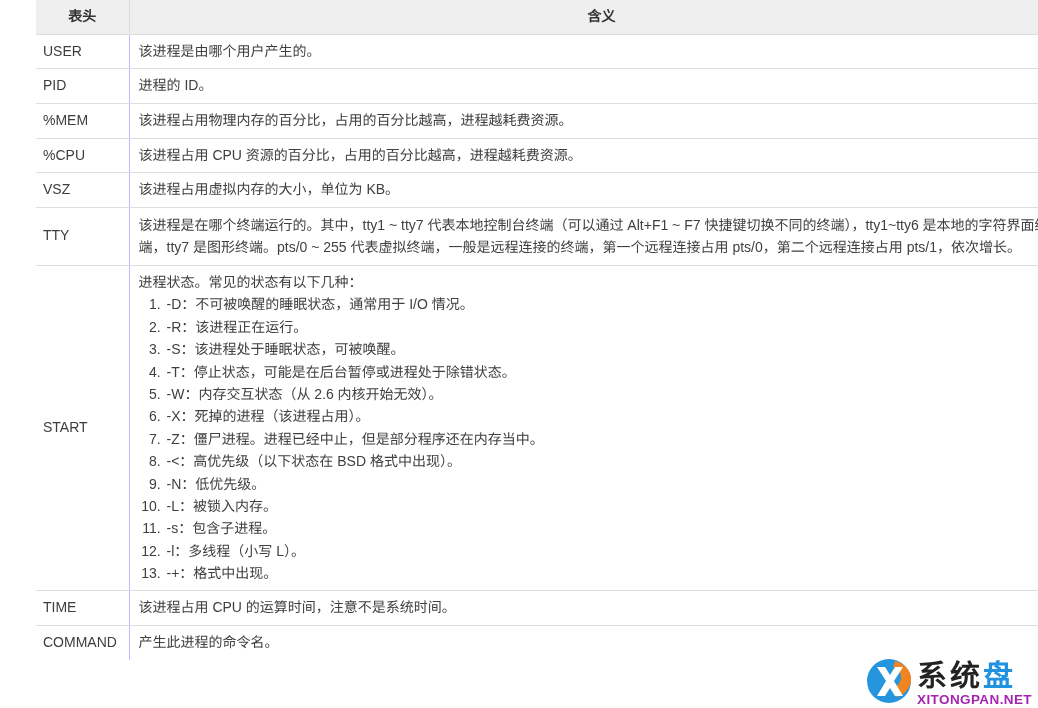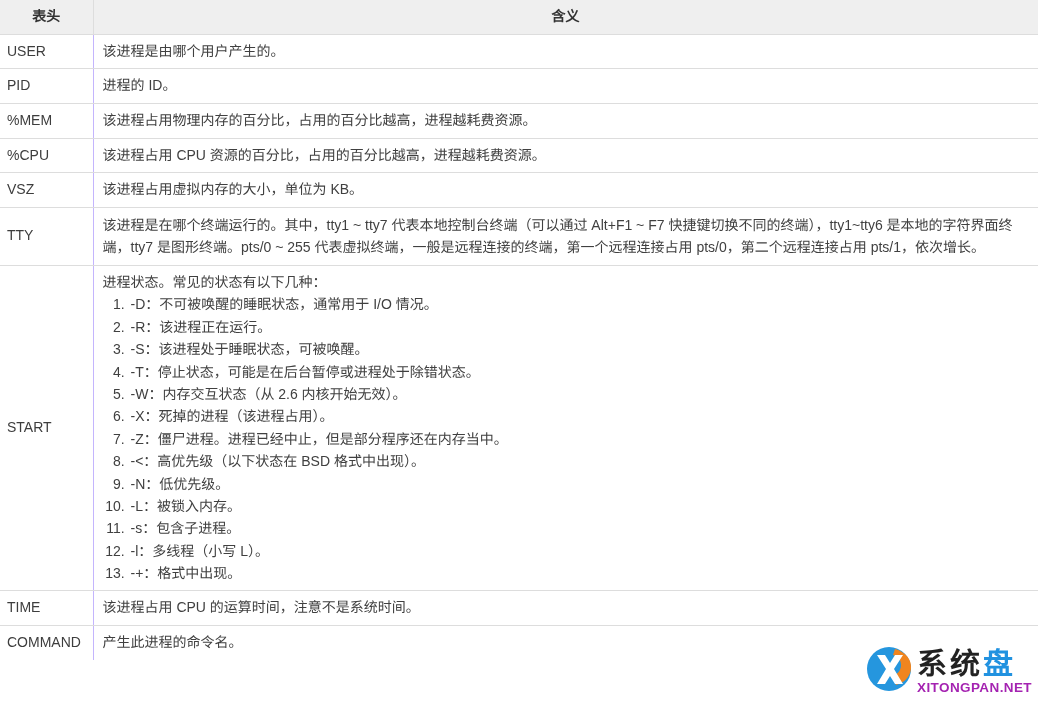--- a/index.html
+++ b/index.html
@@ -15,20 +15,21 @@
     font-family: "Liberation Sans", "DejaVu Sans", sans-serif;
     color: #3a3a3a;
     -webkit-font-smoothing: antialiased;
   }
 
   #page {
     position: relative;
     width: 1038px;
     height: 708px;
     box-sizing: border-box;
+    padding-left: 36px;
   }
 
   table.meaning-table {
     width: 1038px;
     border-collapse: collapse;
     table-layout: fixed;
     font-size: 14px;
     line-height: 1.55;
   }
 
@@ -101,21 +102,21 @@
     line-height: 1.6;
   }
 
   tr.row-tty td.cell-desc { line-height: 1.6; margin-top: 24px; }
   tr.row-tty td.cell-head { vertical-align: middle; }
 
   
   #watermark {
     position: absolute;
     right: 6px;
-    bottom: 12px;
+    bottom: 0;
     display: flex;
     align-items: center;
     gap: 0;
     opacity: 0.97;
     pointer-events: none;
   }
   #watermark .wm-text-block {
     display: flex;
     flex-direction: column;
     align-items: flex-start;

